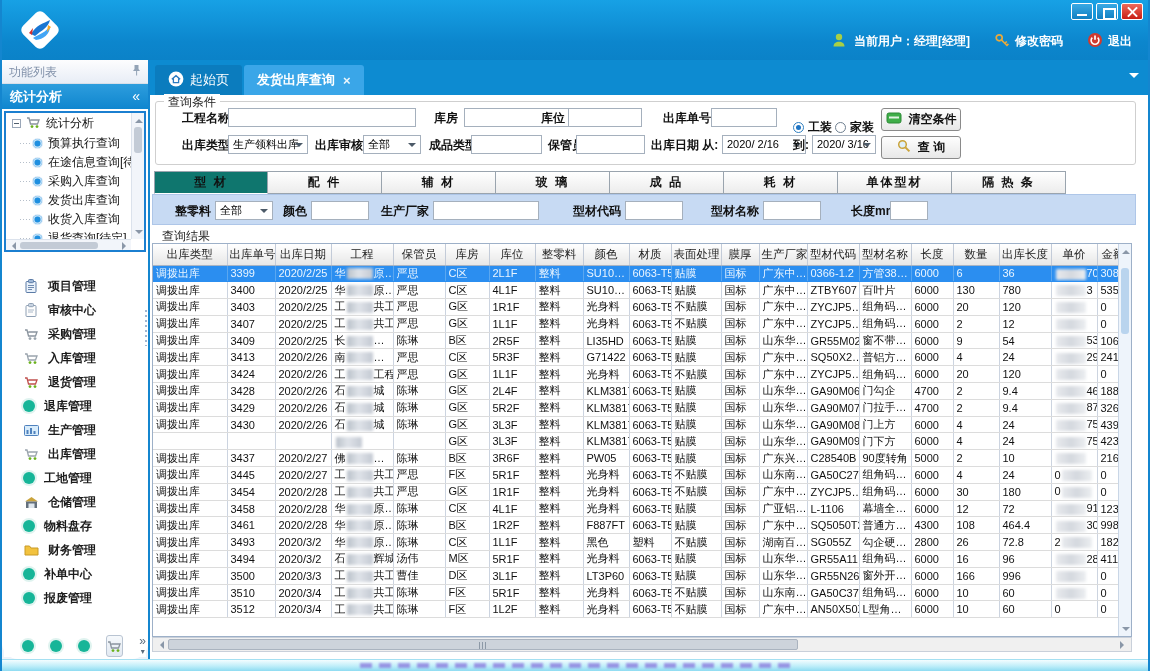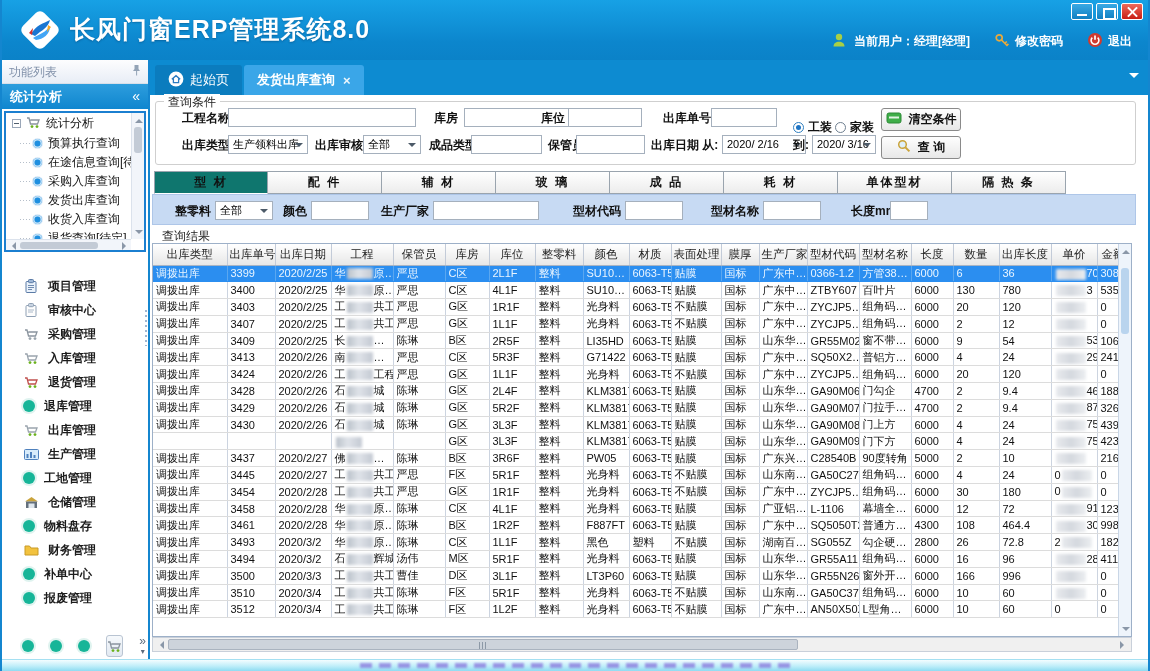--- a/index.html
+++ b/index.html
@@ -22,21 +22,21 @@
   .wbtn.close::before,.wbtn.close::after{content:"";position:absolute;left:4px;top:7px;width:13px;height:2px;background:#fff;}
   .wbtn.close::before{transform:rotate(45deg);}
   .wbtn.close::after{transform:rotate(-45deg);}
   .user-row{position:absolute;right:16px;top:32px;display:flex;align-items:center;gap:7px;
     color:#fff;font-size:12px;font-weight:700;}
   .user-row .gap{width:10px;}
   .uaction{display:flex;align-items:center;gap:5px;cursor:pointer;}
   
   .app-body{position:absolute;top:60px;left:0;right:0;bottom:12px;display:flex;background:#eef3fa;}
   
-  .sidebar{position:relative;width:146px;background:#fff;flex:none;}
+  .sidebar{position:relative;width:146px;background:#fff;flex:none;border-radius:16px;}
   .sidebar::after{content:"";position:absolute;right:1px;top:250px;width:2px;height:36px;
     background:repeating-linear-gradient(#9fb6d0 0 2px,transparent 2px 5px);}
   .func-header{position:absolute;top:0;left:0;right:0;height:24px;line-height:24px;
     background:linear-gradient(#fdfdfe,#e8edf6);color:#7f8fa8;font-size:12px;padding:0 7px;
     border-bottom:1px solid #d8dfe9;display:flex;justify-content:space-between;align-items:center;}
   .section-header{position:absolute;top:24px;left:0;right:0;height:25px;line-height:25px;
     background:linear-gradient(#2d9ddd,#0f86cf);color:#fff;font-size:13px;font-weight:700;
     padding:0 8px;display:flex;justify-content:space-between;align-items:center;}
   .collapse{font-size:14px;font-weight:400;cursor:pointer;}
   .tree-box{position:absolute;top:51px;left:2px;right:2px;height:141px;border:2px solid #1b7fd0;
@@ -144,21 +144,20 @@
   <div class="titlebar">
     <div class="logo">
       <svg width="44" height="44" viewBox="0 0 44 44">
         <rect x="7" y="7" width="30" height="30" rx="6" transform="rotate(45 22 22)" fill="#fff"></rect>
         <path d="M13 26c6-10 12-10 19-14-2 8-8 10-15 16z" fill="#1976d2"></path>
         <path d="M15 30c7-4 13-6 17-12 0 9-7 13-14 14z" fill="#42a5f5"></path>
         <path d="M11 25l4-5-1 7z" fill="#d32f2f"></path>
         <path d="M33 19l-4 5 1-7z" fill="#f9a825"></path>
       </svg>
     </div>
-    <div class="apptitle">长风门窗ERP管理系统8.0</div>
     <div class="win-controls">
       <div class="wbtn min"></div>
       <div class="wbtn max"></div>
       <div class="wbtn close"></div>
     </div>
     <div class="user-row">
       <span><svg width="16" height="16">
             <circle cx="8" cy="5" r="3.2" fill="#a8cf45"></circle>
             <path d="M2.5 14.5c0-3.2 2.5-4.8 5.5-4.8s5.5 1.6 5.5 4.8z" fill="#a8cf45"></path>
           </svg></span>
@@ -297,38 +296,38 @@
               </svg>
             </span>
             <span>退货管理</span>
           </div>
           <div class="mod">
             <span class="dotteal"></span>
             <span>退库管理</span>
           </div>
           <div class="mod">
             <span class="mic">
-              <svg width="15" height="13">
-                <path d="M1 2h2l1.5 6h7l1.5-4H4.3" fill="none" stroke="#9aa4ad" stroke-width="1.3"></path>
-                <circle cx="6" cy="10.6" r="1.4" fill="#6ab11c"></circle>
-                <circle cx="11" cy="10.6" r="1.4" fill="#6ab11c"></circle>
-              </svg>
-            </span>
-            <span>出库管理</span>
-          </div>
-          <div class="mod">
-            <span class="mic">
               <svg width="15" height="12">
                 <rect x="0.5" y="1.5" width="14" height="10" rx="1" fill="#d8ecfb" stroke="#4f81bd"></rect>
                 <rect x="2.5" y="6" width="2" height="4" fill="#4f81bd"></rect>
                 <rect x="6" y="4" width="2" height="6" fill="#4f81bd"></rect>
                 <rect x="9.5" y="7" width="2" height="3" fill="#4f81bd"></rect>
               </svg>
             </span>
             <span>生产管理</span>
+          </div>
+          <div class="mod">
+            <span class="mic">
+              <svg width="15" height="13">
+                <path d="M1 2h2l1.5 6h7l1.5-4H4.3" fill="none" stroke="#9aa4ad" stroke-width="1.3"></path>
+                <circle cx="6" cy="10.6" r="1.4" fill="#6ab11c"></circle>
+                <circle cx="11" cy="10.6" r="1.4" fill="#6ab11c"></circle>
+              </svg>
+            </span>
+            <span>出库管理</span>
           </div>
           <div class="mod">
             <span class="dotteal"></span>
             <span>工地管理</span>
           </div>
           <div class="mod">
             <span class="mic">
               <svg width="15" height="13">
                 <path d="M1 5.5l6.5-4.5 6.5 4.5z" fill="#caa43c"></path>
                 <rect x="2" y="5.5" width="11" height="6.5" fill="#64707c"></rect>

